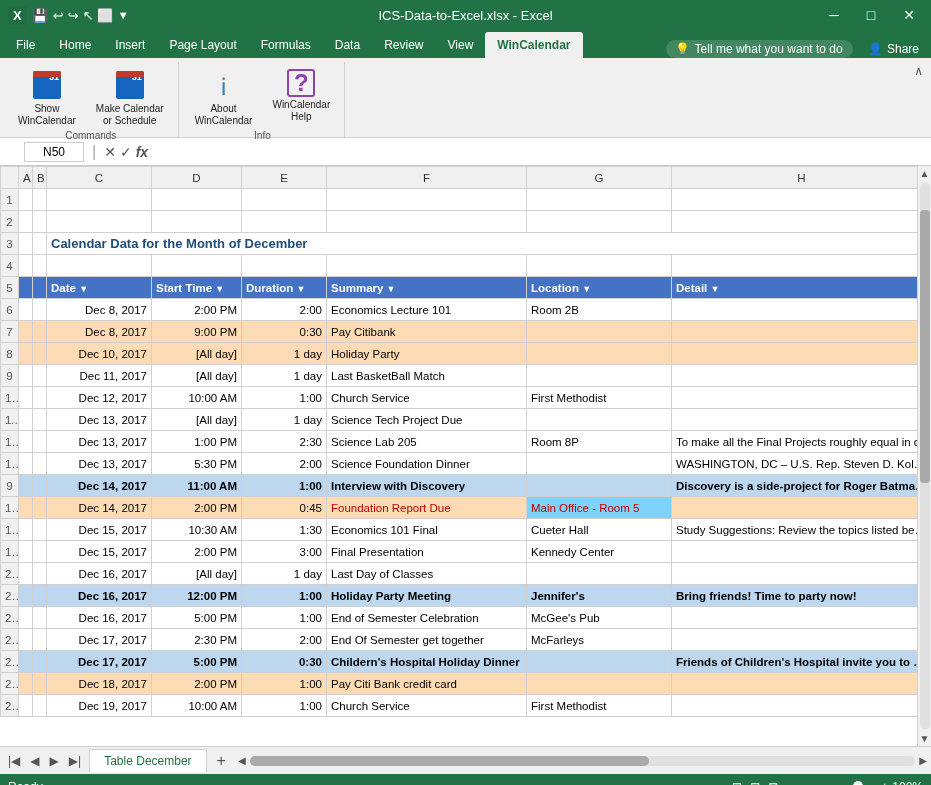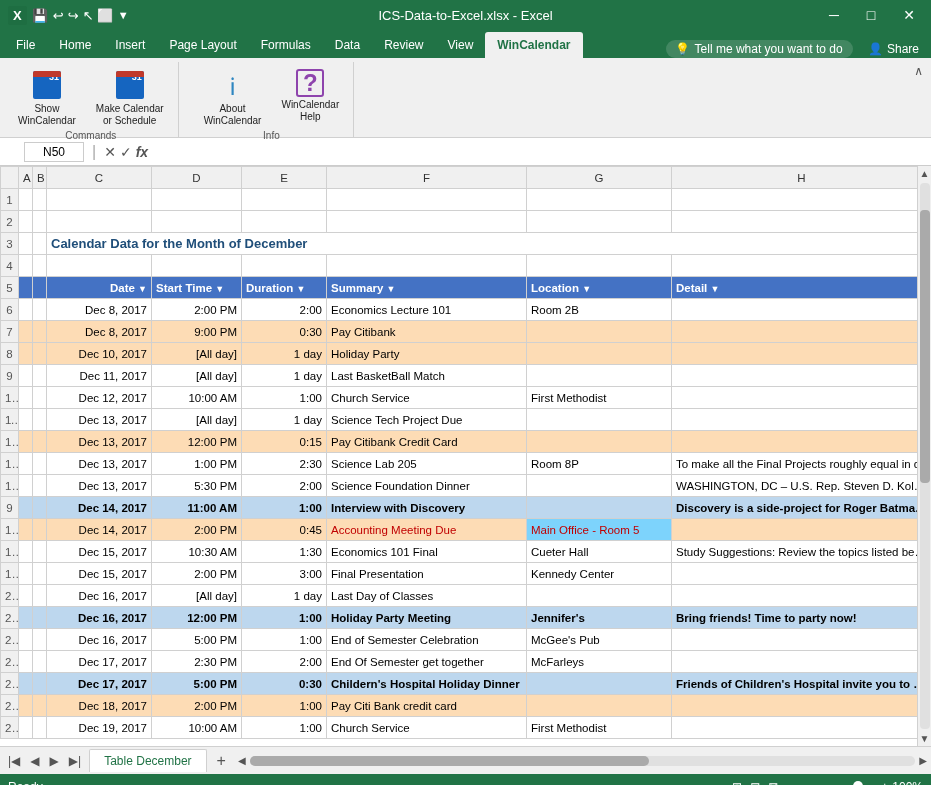--- a/index.html
+++ b/index.html
@@ -52,21 +52,21 @@
     .share-btn { cursor: pointer; padding: 2px 8px; }
 
     
     .ribbon-content {
       background: #f0f0f0;
       border-bottom: 1px solid #d0d0d0;
       height: 80px;
       display: flex;
       align-items: stretch;
       padding: 4px 4px 0 4px;
-      gap: 11px;
+      gap: 2px;
     }
     .ribbon-group {
       display: flex;
       flex-direction: column;
       align-items: center;
       border-right: 1px solid #d0d0d0;
       padding: 0 8px 0 8px;
       min-width: 80px;
     }
     .ribbon-group:last-child { border-right: none; }
@@ -408,21 +408,21 @@
           <td></td>
           <td></td>
           <td></td>
           <td></td>
         </tr>
 
         <tr style="background:#4472C4;">
           <td class="row-num">5</td>
           <td style="background:#4472C4;"></td>
           <td style="background:#4472C4;"></td>
-          <td style="background:#4472C4;color:white;font-weight:600;text-align:right;">Date <span style="font-size:9px;">▼</span></td>
+          <td style="background:#4472C4;color:white;font-weight:600;">Date <span style="font-size:9px;">▼</span></td>
           <td style="background:#4472C4;color:white;font-weight:600;">Start Time <span style="font-size:9px;">▼</span></td>
           <td style="background:#4472C4;color:white;font-weight:600;">Duration <span style="font-size:9px;">▼</span></td>
           <td style="background:#4472C4;color:white;font-weight:600;">Summary <span style="font-size:9px;">▼</span></td>
           <td style="background:#4472C4;color:white;font-weight:600;">Location <span style="font-size:9px;">▼</span></td>
           <td style="background:#4472C4;color:white;font-weight:600;">Detail <span style="font-size:9px;">▼</span></td>
         </tr>
 
         <tr>
           <td class="row-num">6</td>
           <td></td>
@@ -488,31 +488,20 @@
           <td></td>
           <td></td>
           <td style="text-align:right;">Dec 13, 2017</td>
           <td style="text-align:right;">[All day]</td>
           <td style="text-align:right;">1 day</td>
           <td>Science Tech Project Due</td>
           <td></td>
           <td></td>
         </tr>
 
-        <tr style="background:#FDDCB5;">
-          <td class="row-num">12</td>
-          <td style="background:#FDDCB5;"></td>
-          <td style="background:#FDDCB5;"></td>
-          <td style="text-align:right;background:#FDDCB5;">Dec 13, 2017</td>
-          <td style="text-align:right;background:#FDDCB5;">12:00 PM</td>
-          <td style="text-align:right;background:#FDDCB5;">0:15</td>
-          <td style="background:#FDDCB5;">Pay Citibank Credit Card</td>
-          <td style="background:#FDDCB5;"></td>
-          <td style="background:#FDDCB5;"></td>
-        </tr>
 
         <tr>
           <td class="row-num">13</td>
           <td></td>
           <td></td>
           <td style="text-align:right;">Dec 13, 2017</td>
           <td style="text-align:right;">1:00 PM</td>
           <td style="text-align:right;">2:30</td>
           <td>Science Lab 205</td>
           <td>Room 8P</td>
@@ -543,21 +532,21 @@
           <td style="background:#BDD7EE;font-weight:700;">Discovery is a side-project for Roger Batmani, k</td>
         </tr>
 
         <tr style="background:#FDDCB5;">
           <td class="row-num">16</td>
           <td style="background:#FDDCB5;"></td>
           <td style="background:#FDDCB5;"></td>
           <td style="text-align:right;background:#FDDCB5;">Dec 14, 2017</td>
           <td style="text-align:right;background:#FDDCB5;">2:00 PM</td>
           <td style="text-align:right;background:#FDDCB5;">0:45</td>
-          <td style="background:#FDDCB5;color:#C00000;">Accounting Meeting Due</td>
+          <td style="background:#FDDCB5;color:#C00000;">Foundation Report Due</td>
           <td style="background:#7dd3fc;color:#C00000;">Main Office - Room 5</td>
           <td style="background:#FDDCB5;"></td>
         </tr>
 
 
         <tr>
           <td class="row-num">18</td>
           <td></td>
           <td></td>
           <td style="text-align:right;">Dec 15, 2017</td>

